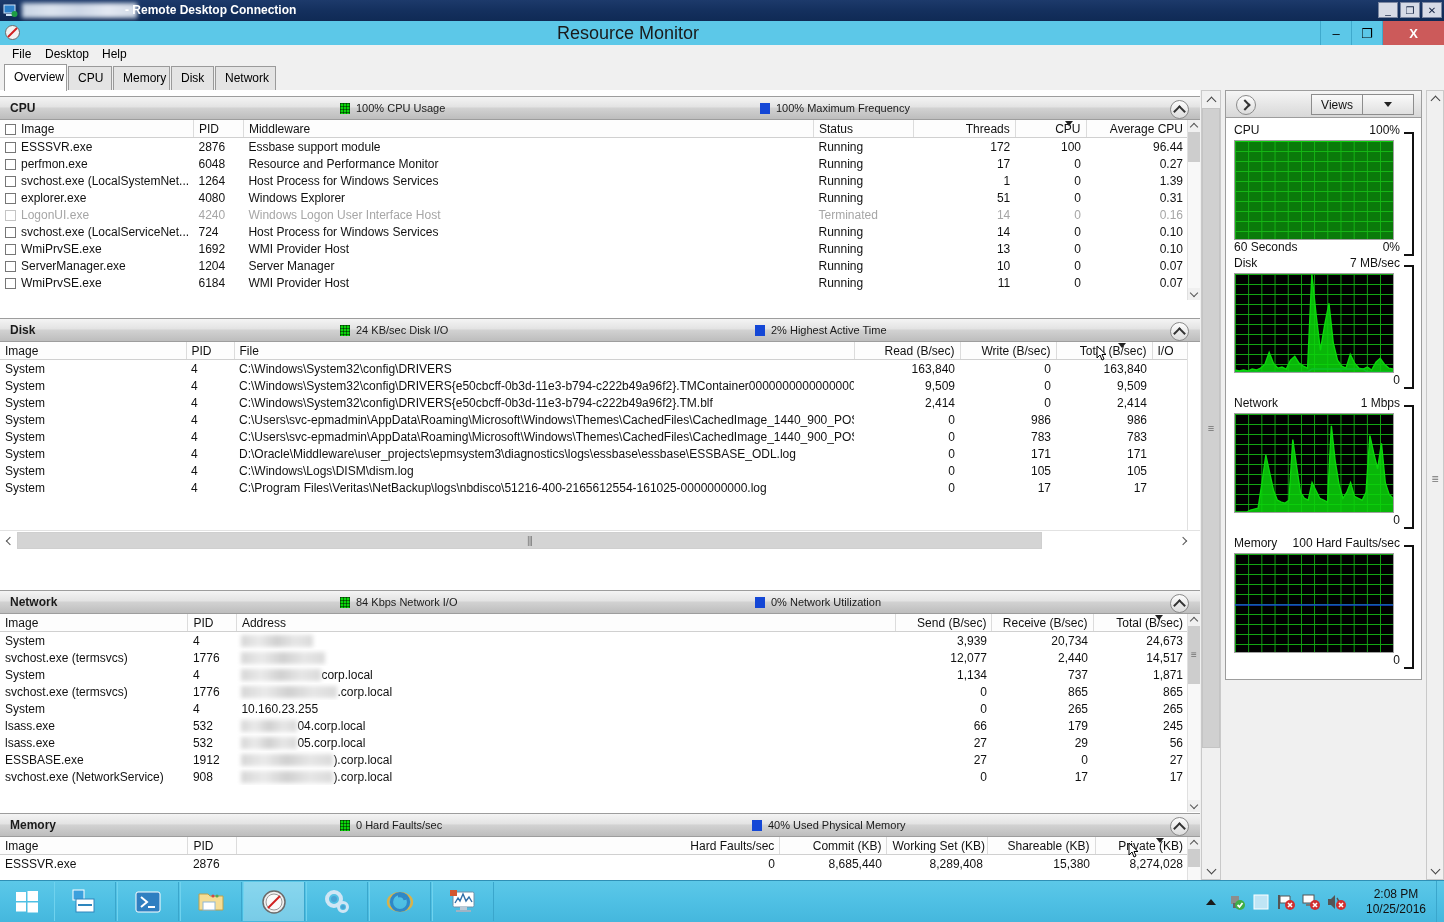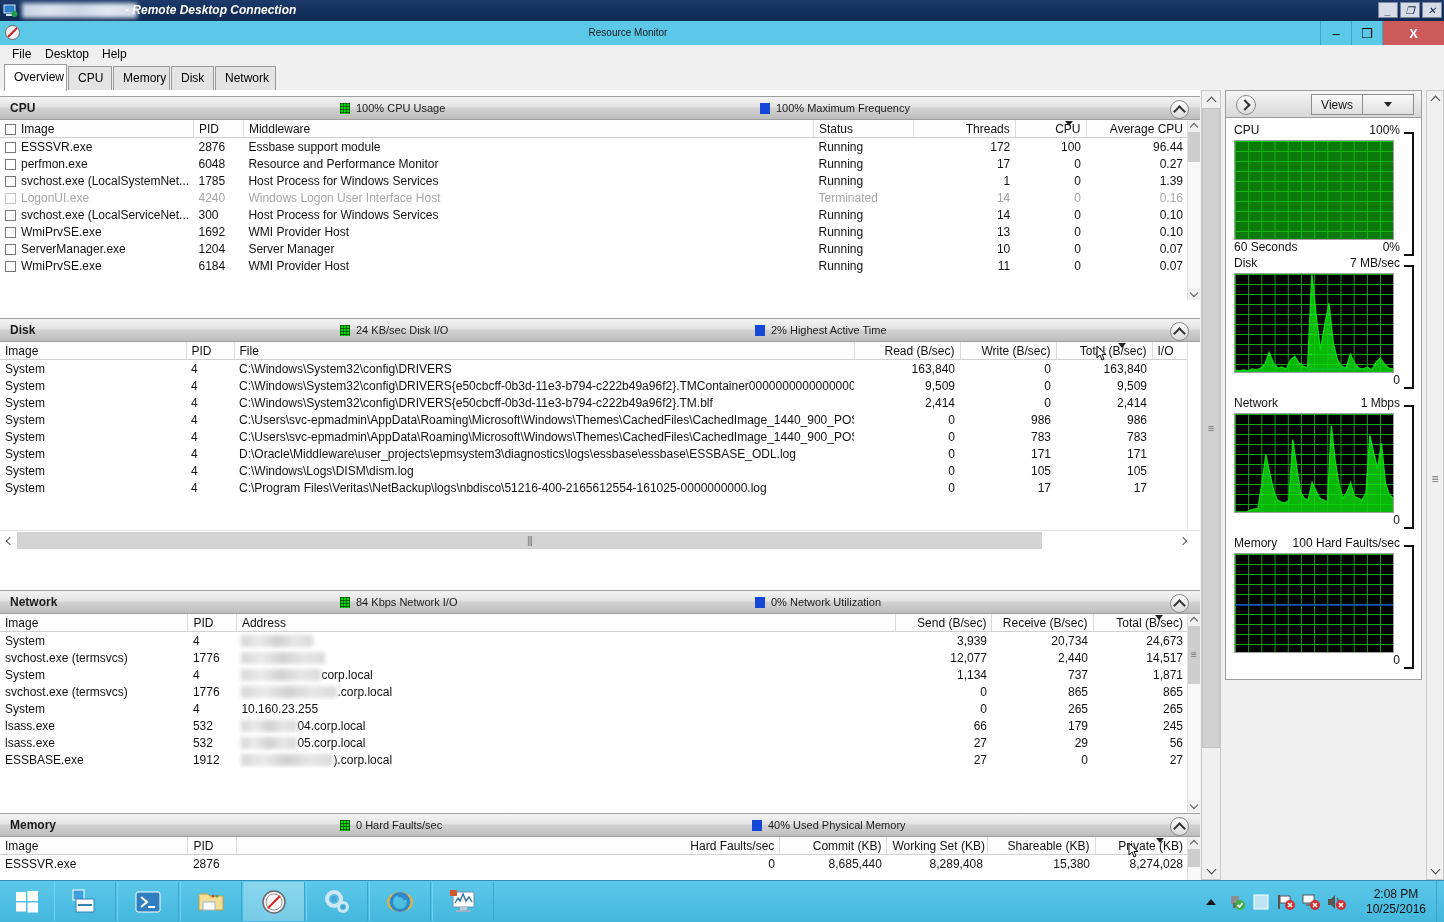--- a/index.html
+++ b/index.html
@@ -8,21 +8,20 @@
     font-family:"Liberation Sans", sans-serif;
     font-size:12px;
     background:#ffffff;
     -webkit-font-smoothing:none;
   }
   
   .rdp-bar{
     position:absolute;left:0;top:0;width:1444px;height:21px;
     background:linear-gradient(to bottom,#1d3a6b 0%,#14305e 50%,#0f2a55 100%);
     color:#ffffff;
-    font-style:italic;
   }
   .rdp-icon{
     position:absolute;left:3px;top:3px;width:15px;height:15px;
   }
   .rdp-redact{
     position:absolute;left:22px;top:3px;width:115px;height:15px;
     background:linear-gradient(to right,#c8d4e4,#dbe3ee,#cdd7e6,#e2e8f2,#d2dae7);
     filter:blur(2px);
   }
   .rdp-title{
@@ -36,21 +35,21 @@
     box-sizing:border-box;
   }
   
   .rm-title{
     position:absolute;left:0;top:21px;width:1444px;height:24px;
     background:#5cc8e8;
   }
   .rm-title-icon{position:absolute;left:4px;top:3px;width:17px;height:17px;}
   .rm-title-text{
     position:absolute;left:0;top:0;width:1256px;height:24px;line-height:24px;
-    text-align:center;font-size:10px;color:#1a1a1a;
+    text-align:center;font-size:18px;color:#1a1a1a;
   }
   .rm-ctl{
     position:absolute;top:0;height:24px;width:31px;
     display:flex;align-items:center;justify-content:center;
     border-left:1px solid #3fa9cc;box-sizing:border-box;color:#000;font-size:13px;
   }
   .rm-ctl.min{right:93px;}
   .rm-ctl.max{right:62px;}
   .rm-ctl.close{right:0;width:62px;background:#cc5a5a;color:#fff;font-weight:bold;}
 
@@ -339,39 +338,48 @@
                 <td class="l"><span class="cb"></span><span>perfmon.exe</span></td>
                 <td class="l">6048</td>
                 <td class="l">Resource and Performance Monitor</td>
                 <td class="l">Running</td>
                 <td>17</td>
                 <td>0</td>
                 <td>0.27</td>
               </tr>
               <tr>
                 <td class="l"><span class="cb"></span><span>svchost.exe (LocalSystemNet...</span></td>
-                <td class="l">1785</td>
+                <td class="l">1264</td>
                 <td class="l">Host Process for Windows Services</td>
                 <td class="l">Running</td>
                 <td>1</td>
                 <td>0</td>
                 <td>1.39</td>
+              </tr>
+              <tr>
+                <td class="l"><span class="cb"></span><span>explorer.exe</span></td>
+                <td class="l">4080</td>
+                <td class="l">Windows Explorer</td>
+                <td class="l">Running</td>
+                <td>51</td>
+                <td>0</td>
+                <td>0.31</td>
               </tr>
               <tr class="dim">
                 <td class="l"><span class="cb dim"></span><span>LogonUI.exe</span></td>
                 <td class="l">4240</td>
                 <td class="l">Windows Logon User Interface Host</td>
                 <td class="l">Terminated</td>
                 <td>14</td>
                 <td>0</td>
                 <td>0.16</td>
               </tr>
               <tr>
                 <td class="l"><span class="cb"></span><span>svchost.exe (LocalServiceNet...</span></td>
-                <td class="l">300</td>
+                <td class="l">724</td>
                 <td class="l">Host Process for Windows Services</td>
                 <td class="l">Running</td>
                 <td>14</td>
                 <td>0</td>
                 <td>0.10</td>
               </tr>
               <tr>
                 <td class="l"><span class="cb"></span><span>WmiPrvSE.exe</span></td>
                 <td class="l">1692</td>
                 <td class="l">WMI Provider Host</td>
@@ -635,20 +643,28 @@
                 <td>29</td>
                 <td>56</td>
               </tr>
               <tr>
                 <td class="l">ESSBASE.exe</td>
                 <td class="l">1912</td>
                 <td class="l"><span style="display: inline-block; width: 92px; height: 12px; vertical-align: -2px; background: linear-gradient(to right, rgb(214, 214, 214), rgb(234, 234, 234), rgb(208, 208, 208), rgb(230, 230, 230), rgb(218, 218, 218)); filter: blur(2px);"></span><span>).corp.local</span></td>
                 <td>27</td>
                 <td>0</td>
                 <td>27</td>
+              </tr>
+              <tr>
+                <td class="l">svchost.exe (NetworkService)</td>
+                <td class="l">908</td>
+                <td class="l"><span style="display: inline-block; width: 92px; height: 12px; vertical-align: -2px; background: linear-gradient(to right, rgb(214, 214, 214), rgb(234, 234, 234), rgb(208, 208, 208), rgb(230, 230, 230), rgb(218, 218, 218)); filter: blur(2px);"></span><span>).corp.local</span></td>
+                <td>0</td>
+                <td>17</td>
+                <td>17</td>
               </tr>
             </tbody>
         </table>
         <div class="vsb" style="height:198px">
           <div class="arw up">
               <i></i>
             </div>
           <div class="track" style="position:absolute;top:12px;bottom:12px;left:0;width:12px">
             <div class="thumb" style="top:0;height:58px">
               <span style="display:block;text-align:center;color:#6f6f6f;font-size:10px;line-height:58px">≡</span>

